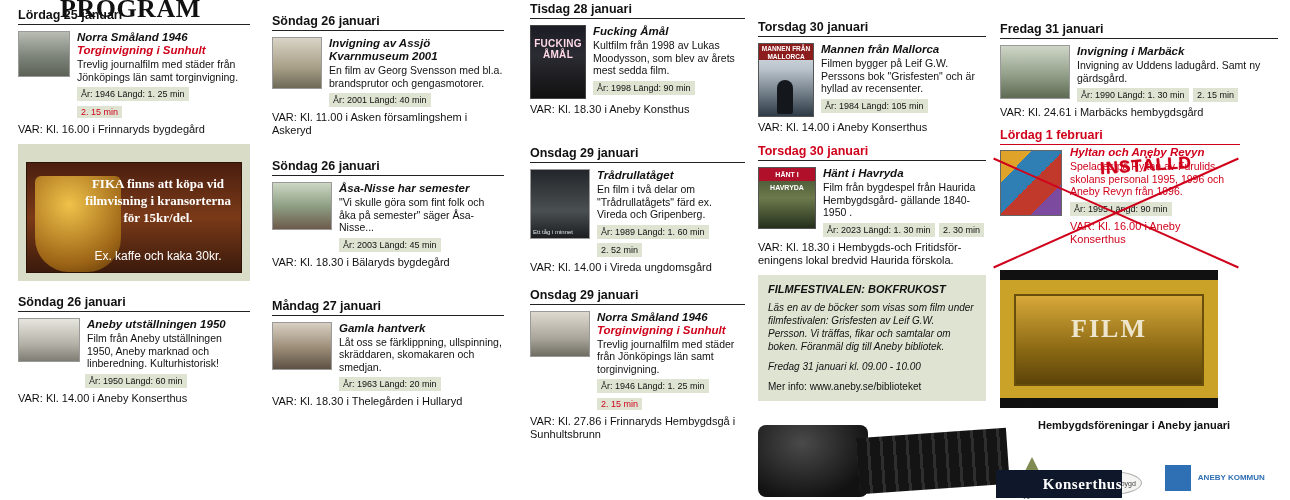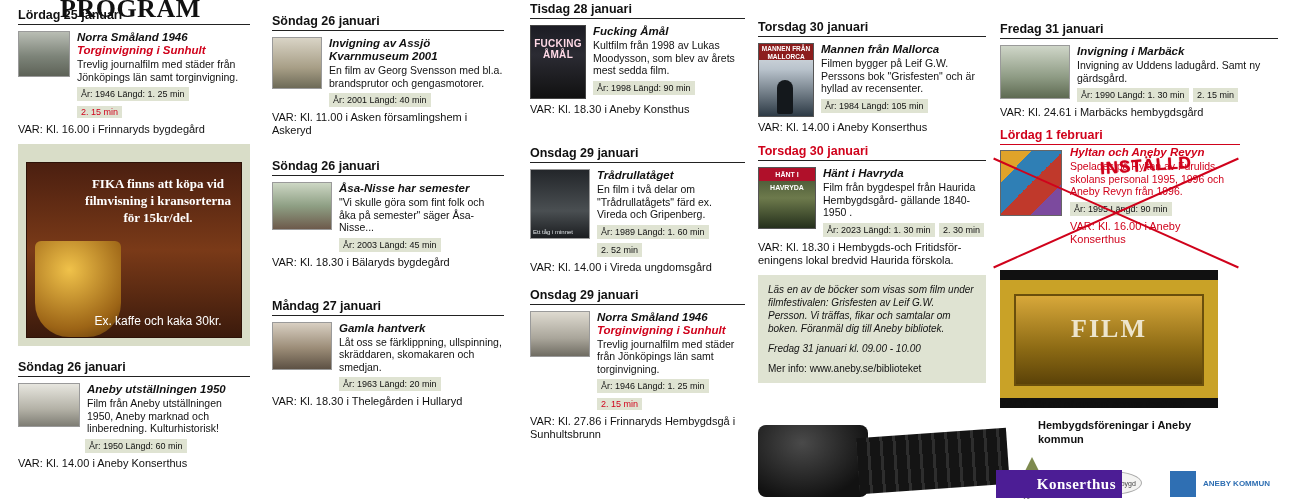--- a/index.html
+++ b/index.html
@@ -104,21 +104,21 @@
   .meta {
     background:#dfe3d2; font-size:9px; padding:2px 4px;
     display:inline-block; margin-top:3px;
   }
   .meta-red { color:#d0021b; background:#dfe3d2; font-size:9px; padding:1px 4px; display:inline-block; }
 
   .var { font-size:11px; margin-top:4px; line-height:13px; }
 
   .fika {
     background:linear-gradient(#4b1f10,#7a3a18 50%,#3b1a0c);
-    color:#fff; height:176px; position:relative; overflow:hidden;
+    color:#fff; height:111px; position:relative; overflow:hidden;
     margin-top:10px;
     border:1px solid #2d1208;
   }
   .fika .mug {
     position:absolute; left:8px; bottom:0; width:86px; height:96px;
     background:radial-gradient(circle at 40% 30%, #f0c24a, #9c6416 70%, #5a3508);
     border-radius:6px 6px 34px 34px;
   }
   .fika .txt {
     position:absolute; right:8px; top:12px; width:150px; text-align:center;
@@ -191,30 +191,30 @@
   .logo.l1 .tri {
     width:0; height:0; margin:0 auto 2px;
     border-left:10px solid transparent; border-right:10px solid transparent;
     border-bottom:20px solid #7e8a4f;
   }
   .logo.l2 { left:78px; top:16px; width:70px; }
   .logo.l2 .oval {
     width:64px; height:24px; border:1px solid #aaa; border-radius:50%;
     background:#f4f4f2; line-height:24px; font-size:7px; color:#444;
   }
-  .logo.l3 { left:160px; top:16px; width:110px; text-align:right; }
+  .logo.l3 { left:160px; top:10px; width:110px; text-align:center; }
   .logo.l3 .sq {
     display:inline-block; width:26px; height:26px; background:#2f6fb3;
     vertical-align:middle; margin-right:5px;
   }
   .logo.l3 .nm { display:inline-block; font-size:8px; line-height:10px; vertical-align:middle; font-weight:bold; color:#2f6fb3;}
   .konsert {
     position:absolute; left:996px; top:470px; width:126px; height:28px;
-    background:#4c1d95; color:#fff; font-family:"Liberation Serif", serif;
-    font-size:15px; font-weight:bold; line-height:28px; text-align:right; padding-right:6px;
+    background:#0f172a; color:#fff; font-family:"Liberation Serif", serif;
+    font-size:15px; font-weight:bold; line-height:28px; text-align:right; 
     letter-spacing:.5px;
   }
 
   .cancel-wrap { position:absolute; left:1000px; top:150px; width:230px; height:130px; }
   .cancel-stamp {
     position:absolute; left:34px; top:16px;
     color:#d0021b; font-size:17px; font-weight:bold; letter-spacing:1px;
     transform:rotate(-4deg);
     text-shadow:0 0 1px #d0021b;
   }
@@ -409,20 +409,21 @@
             <div class="edesc">Film från bygdespel från Haurida Hembygdsgård- gällande 1840-1950 .</div>
             <div class="meta">År: 2023     Längd: 1. 30 min</div>
             <div class="meta">2. 30 min</div>
           </div>
         </div>
         <div class="var">VAR: Kl. 18.30 i Hembygds-och Fritidsför- eningens lokal bredvid Haurida förskola.</div>
       </div>
     </div>
 
     <div class="bokrukost">
+      <h4>FILMFESTIVALEN: BOKFRUKOST</h4>
       <p>Läs en av de böcker som visas som film under filmfestivalen: Grisfesten av Leif G.W. Persson. Vi träffas, fikar och samtalar om boken. Föranmäl dig till Aneby bibliotek.</p>
       <p>Fredag 31 januari kl. 09.00 - 10.00</p>
       <p class="last">Mer info: www.aneby.se/biblioteket</p>
     </div>
   </div>
 
   <div class="filmroll">
     <div class="can"></div>
     <div class="strip"></div>
   </div>
@@ -460,21 +461,21 @@
   </div>
 
   <div class="filmstrip-box">
     <div class="holes-top"></div>
     <div class="holes-bot"></div>
     <div class="frame"></div>
     <div class="word">FILM</div>
   </div>
 
   <div class="tack">TACK för att ni ordnat denna festival:</div>
-  <div class="tack2">Hembygdsföreningar i Aneby kommun</div>
+  <div class="tack2">Hembygdsföreningar i Aneby januari</div>
 
   <div class="logos">
     <div class="logo l1">
       <div class="tri"></div>
       <span>Riksförbundet Sveriges Hembygdsförbund</span>
     </div>
     <div class="logo l2">
       <div class="oval">Aneby Hembygd</div>
     </div>
     <div class="logo l3">

